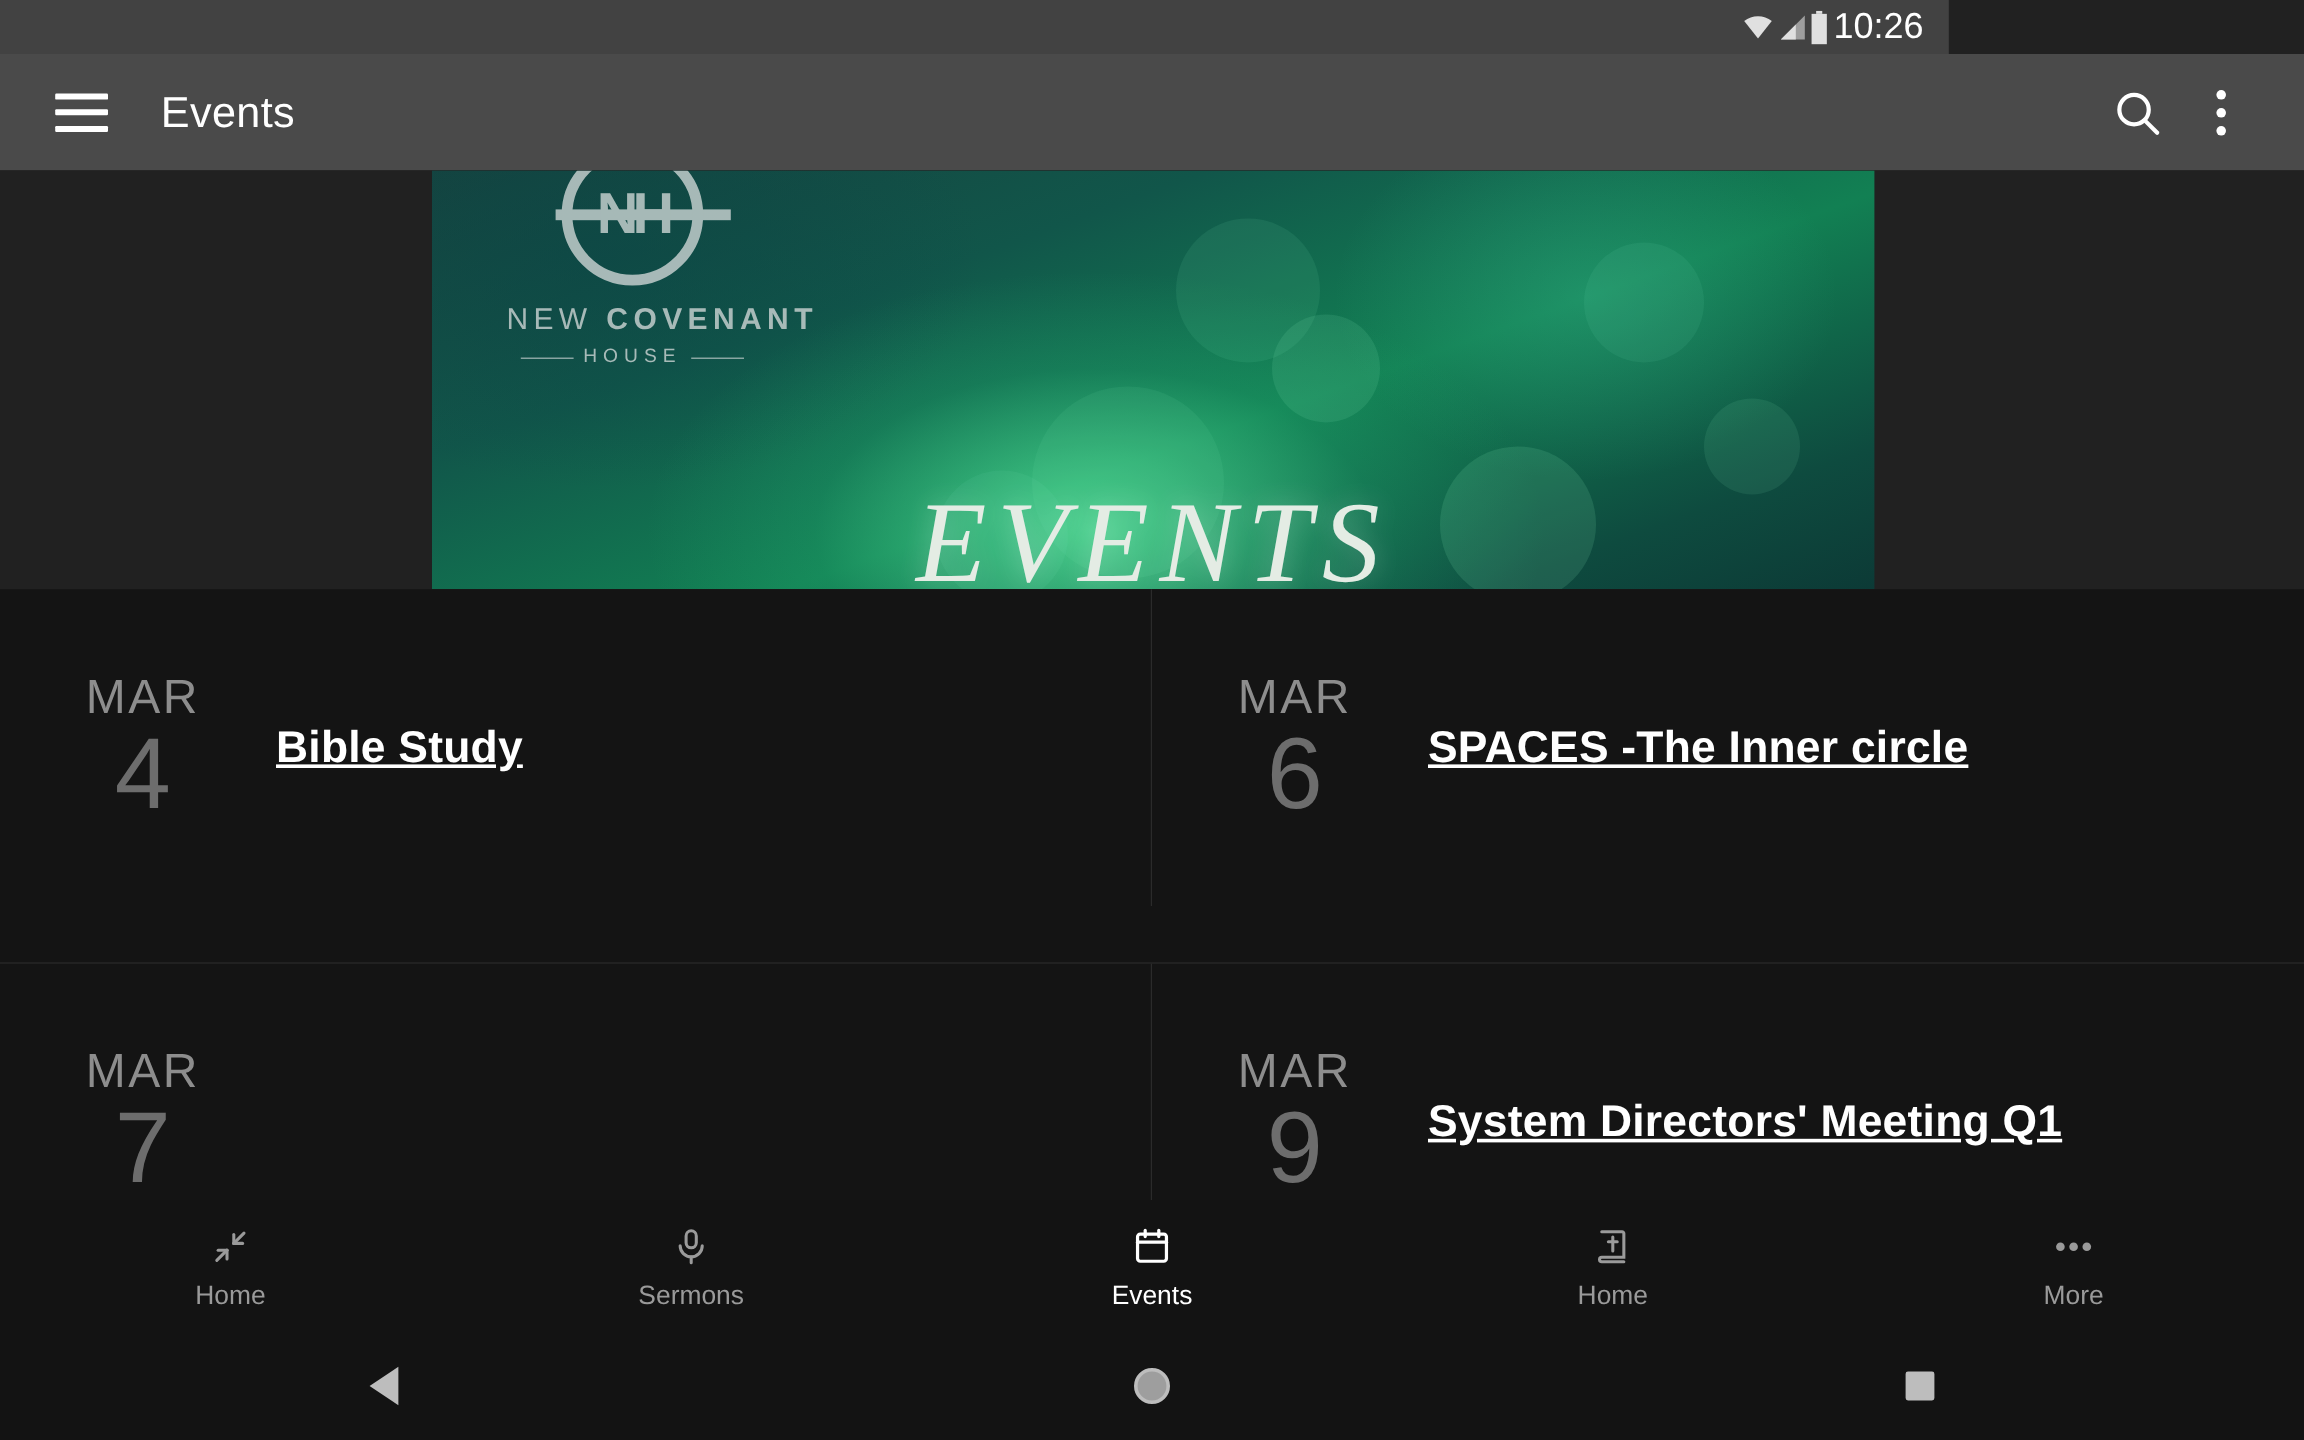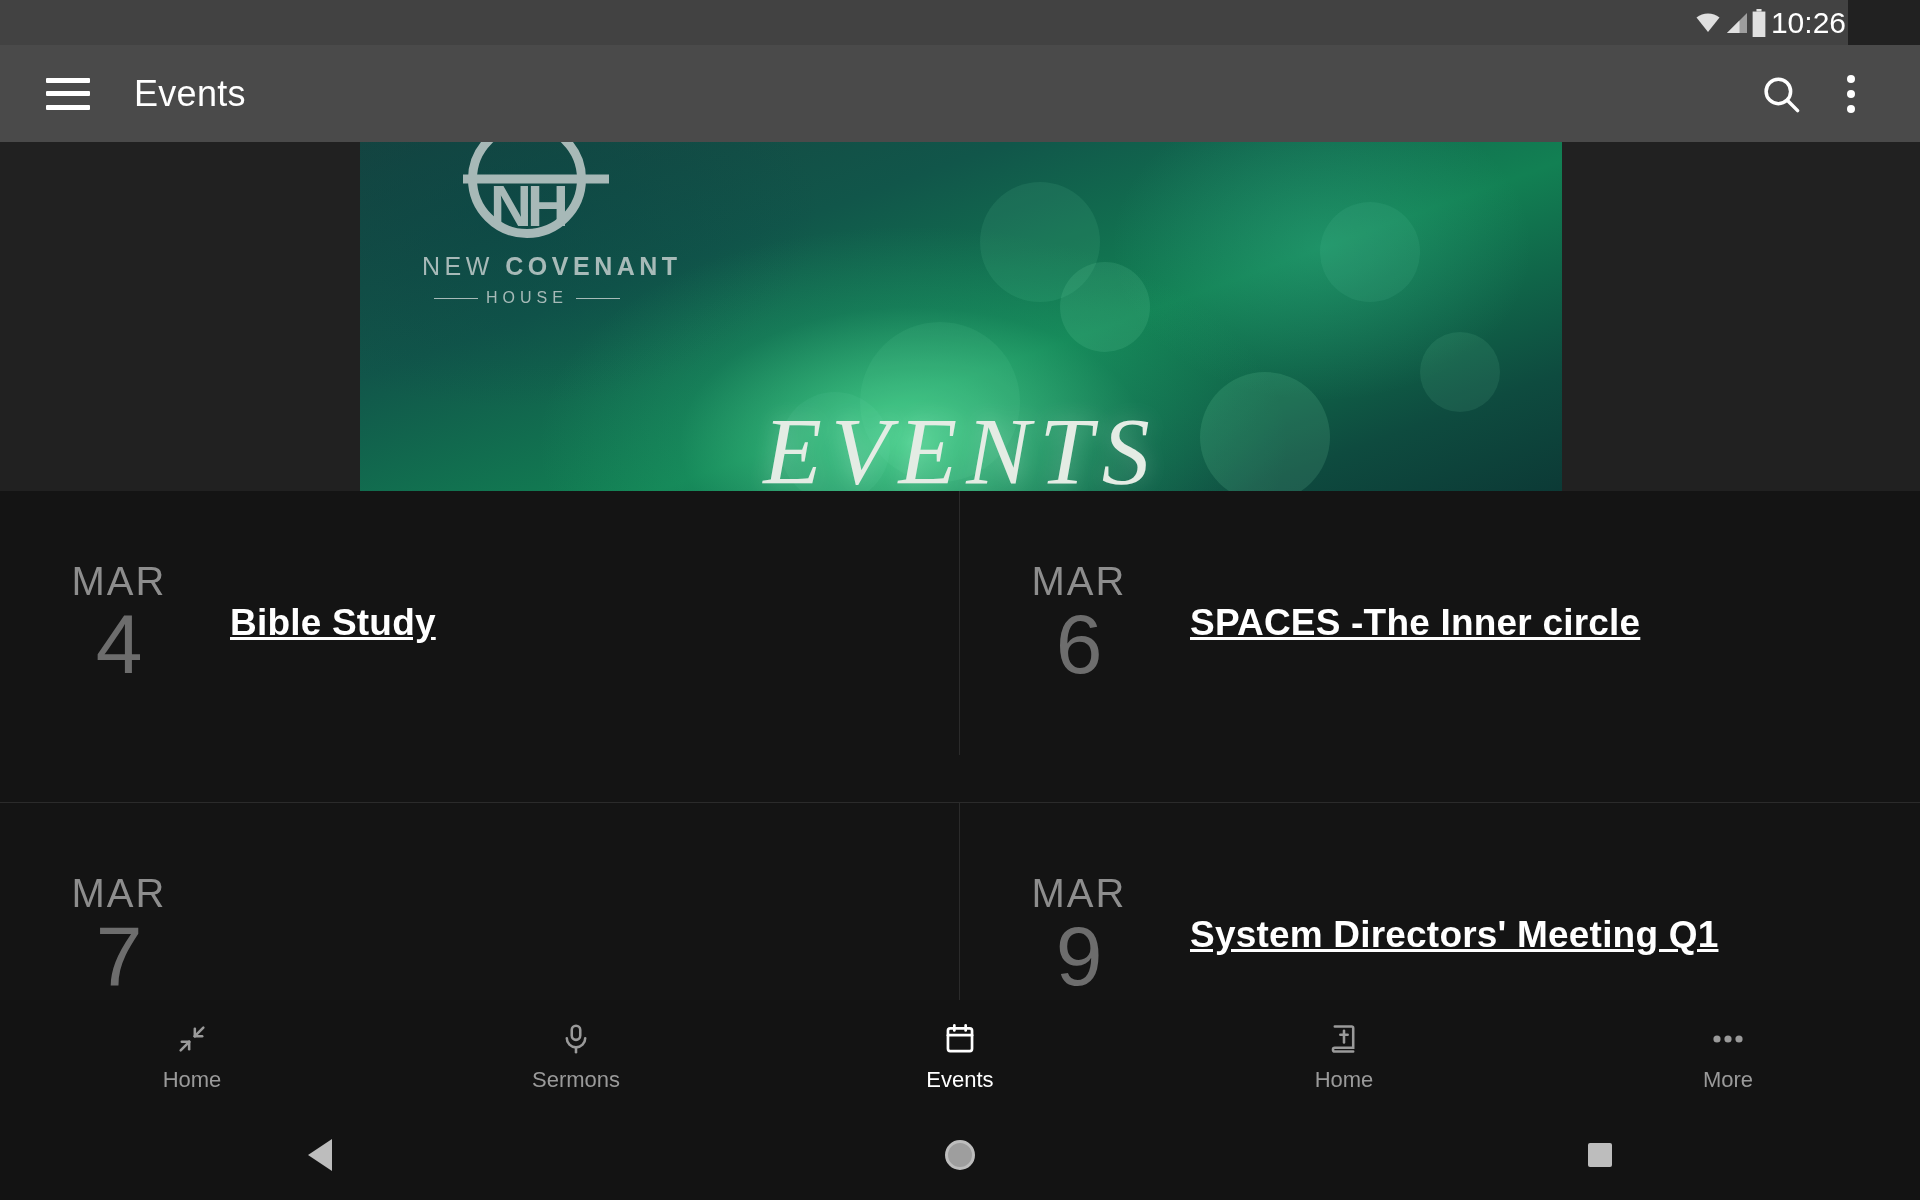--- a/index.html
+++ b/index.html
@@ -6,24 +6,24 @@
   html,body {
     width:1920px; height:1200px;
     background:#212121;
     font-family:"Liberation Sans", sans-serif;
     overflow:hidden;
   }
   #app { position:relative; width:1920px; height:1200px; background:#212121; }
 
   
   .statusbar{
-    position:absolute; left:0; top:0; width:1848px; height:45px;
+    position:absolute; left:0; top:0; width:1624px; height:45px;
     background:#424242;
     display:flex; align-items:center; justify-content:flex-end;
-    padding-right:2px; 
+    padding-right:21px; 
   }
   .st-icon{ display:flex; align-items:center; }
   .st-clock{
     color:#ffffff; font-size:30px; letter-spacing:0px;
     font-family:"Liberation Sans", sans-serif; line-height:1;
     padding-left:4px;
   }
 
   
   .appbar{
@@ -67,22 +67,22 @@
   .logo{
     position:absolute; left:62px; top:-22px; width:210px; text-align:center;
     opacity:0.82;
   }
   .logo-ring{
     width:118px; height:118px; border:9px solid #c9d2d1; border-radius:50%;
     margin:0 auto; position:relative;
   }
   .logo-nh{
     position:absolute; left:50%; top:50%; transform:translate(-50%,-50%);
-    color:#c9d2d1; font-size:58px; font-weight:700; letter-spacing:-5px;
-    font-family:"Liberation Sans", sans-serif; line-height:1;margin-top:27px;
+    color:#c9d2d1; font-size:48px; font-weight:700; letter-spacing:-5px;
+    font-family:"Liberation Sans", sans-serif; line-height:1;
   }
   .logo-bar{
     position:absolute; left:-14px; top:50%; width:146px; height:9px;
     background:#c9d2d1; transform:translateY(-50%); z-index:-1;
   }
   .logo-name{
     margin-top:14px; color:#c9d2d1; font-size:25px; letter-spacing:4.5px;
     font-weight:400; white-space:nowrap;
   }
   .logo-name b{ font-weight:700; }

